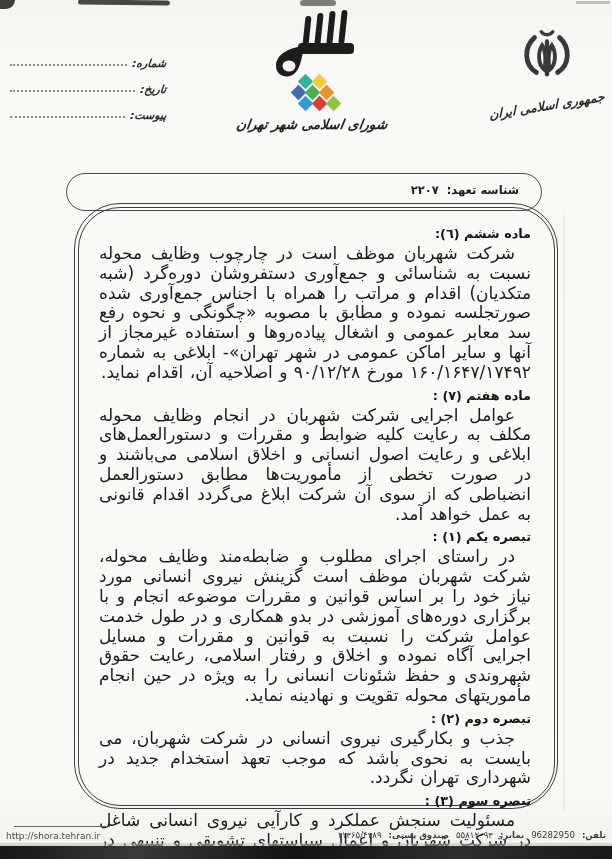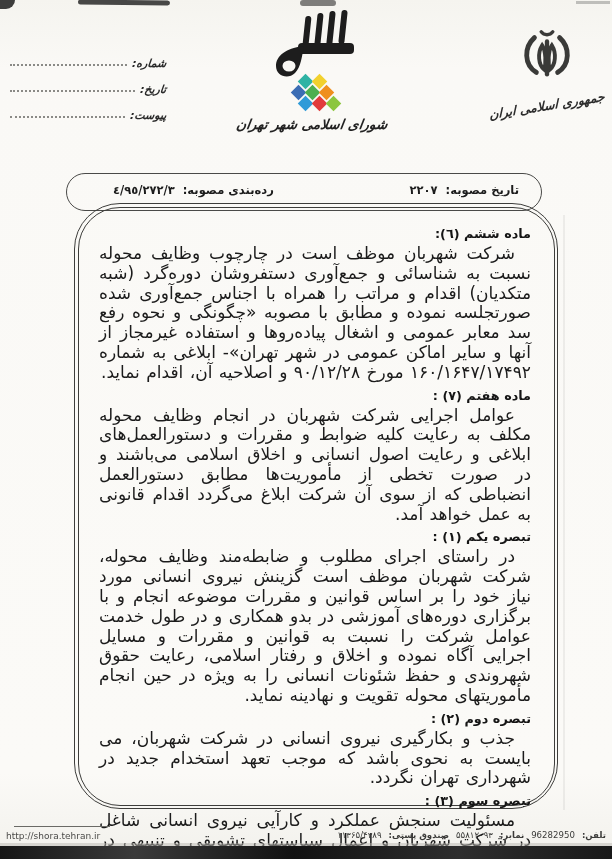--- a/index.html
+++ b/index.html
@@ -124,26 +124,22 @@
         <path d="M35 22 C40 30 39 42 33 47 C31 41 31 28 35 22 Z" stroke-width="4"></path>
         <path d="M30 18 L30 52" stroke-width="4.5"></path>
         <path d="M24 8 C27 12 33 12 36 8" stroke-width="3.5"></path>
       </g>
     </svg>
     <div class="emblem-caption">جمهوری اسلامی ایران</div>
   </div>
 
   <div class="id-bar">
     <span class="id-item id-right">
-      <span>تاریخ مصوبه:</span>
+      <span>شناسه تعهد:</span>
       <span class="v">۲۲۰۷</span>
-    </span>
-    <span class="id-item id-left">
-      <span>رده‌بندی مصوبه:</span>
-      <span class="v">٤/٩٥/٢٧٢/٣</span>
     </span>
   </div>
 
   <div class="doc-box">
     <div class="doc-content">
 
       <div class="sec-heading">ماده ششم (٦):</div>
       <p class="sec-text">شرکت شهربان موظف است در چارچوب وظایف محوله نسبت به شناسائی و جمع‌آوری دستفروشان دوره‌گرد (شبه متکدیان) اقدام و مراتب را همراه با اجناس جمع‌آوری شده صورتجلسه نموده و مطابق با مصوبه «چگونگی و نحوه رفع سد معابر عمومی و اشغال پیاده‌روها و استفاده غیرمجاز از آنها و سایر اماکن عمومی در شهر تهران»- ابلاغی به شماره ۱۶۰/۱۶۴۷/۱۷۴۹۲ مورخ ۹۰/۱۲/۲۸ و اصلاحیه آن، اقدام نماید.</p>
 
       <div class="sec-heading">ماده هفتم (۷) :</div>

